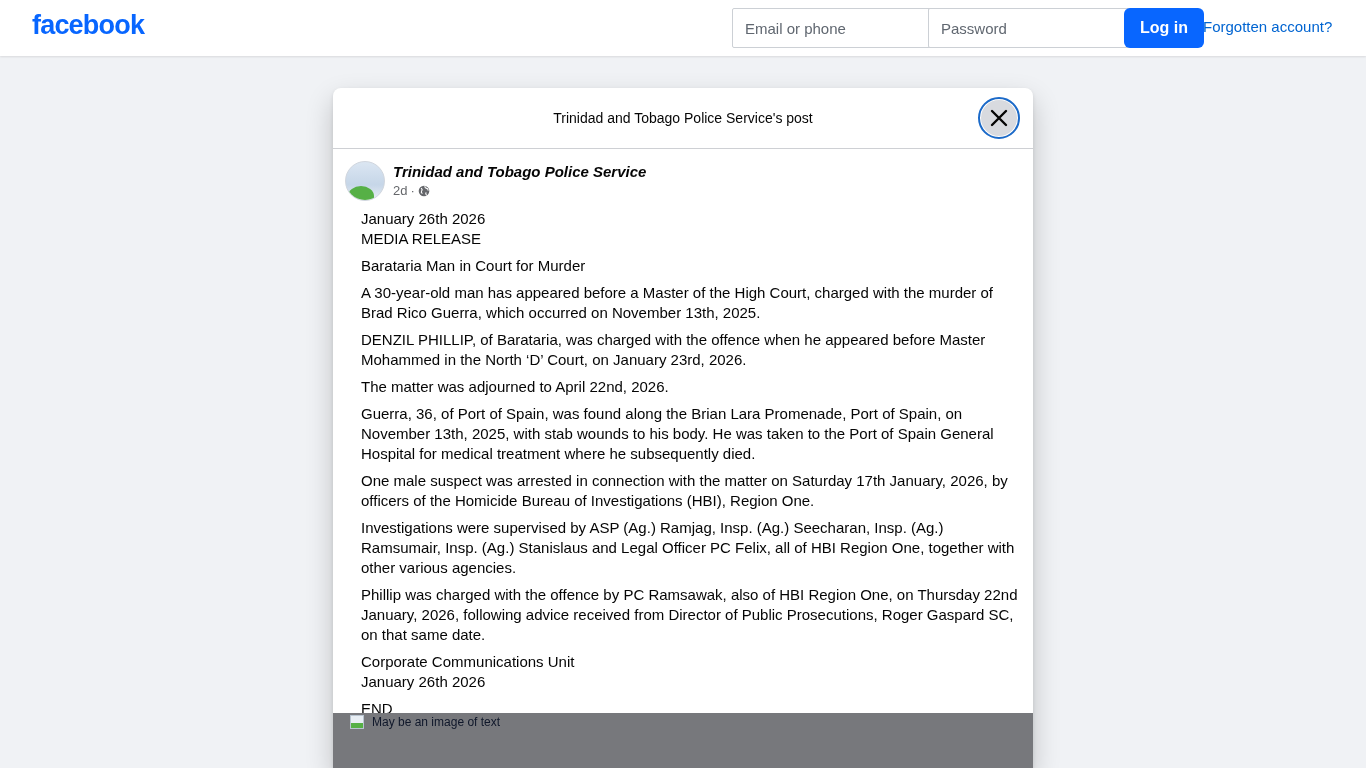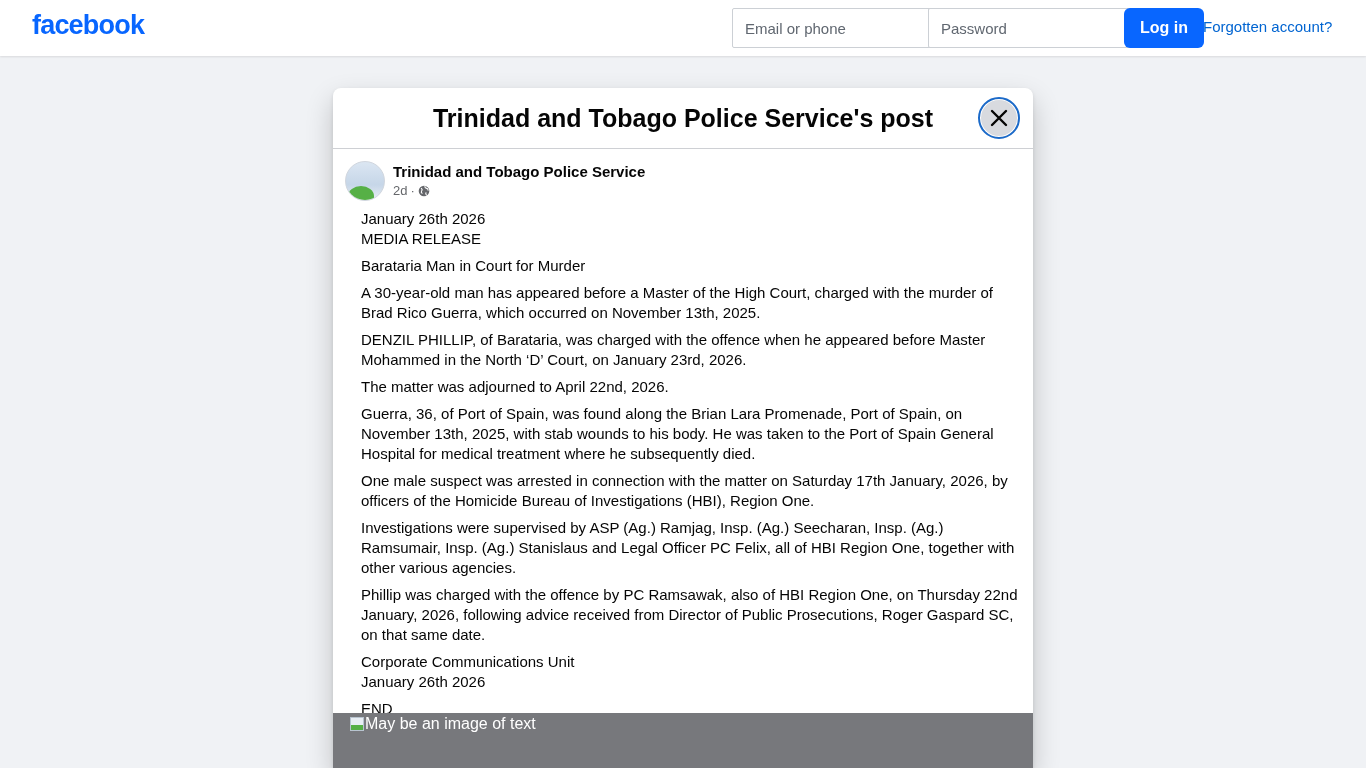--- a/index.html
+++ b/index.html
@@ -46,21 +46,21 @@
     position: absolute; left: 333px; top: 88px; width: 700px; height: 680px;
     background: #fff; border-radius: 8px 8px 0 0;
     box-shadow: 0 12px 28px rgba(0,0,0,0.2), 0 2px 4px rgba(0,0,0,0.1);
     overflow: hidden;
   }
   .modal-header {
     height: 61px; border-bottom: 1px solid #ced0d4;
     display: flex; align-items: center; justify-content: center;
     position: relative;
   }
-  .modal-title { font-weight: bold; font-size: 25px; color: #050505; }
+  .modal-title { font-weight: normal; font-size: 14px; color: #050505; }
   .close-button {
     position: absolute; right: 13px; top: 9px; width: 42px; height: 42px;
     border-radius: 50%; background: #d8dadf;
     border: 2px solid #1b6ac9;
     box-shadow: 0 0 0 1px #fff inset;
     display: flex; align-items: center; justify-content: center;
     cursor: pointer;
   }
   .post-header { position: relative; height: 60px; }
   .avatar {
@@ -68,37 +68,37 @@
     border-radius: 50%; overflow: hidden;
     background: linear-gradient(180deg, #dbe6f2 0%, #c6d6e8 60%, #e8eef4 100%);
     border: 1px solid #d0d6de;
   }
   .avatar .hill {
     position: absolute; left: 2px; top: 24px; width: 26px; height: 20px;
     background: #56b046; border-radius: 50% 50% 0 0;
   }
   .author-name {
     position: absolute; left: 60px; top: 14px;
-    font-weight: bold; font-size: 15px; color: #050505;
+    font-weight: bold; font-size: 15px; color: #050505; font-style: italic;
   }
   .post-meta {
     position: absolute; left: 60px; top: 34px;
     font-size: 13px; color: #65676b; display: flex; align-items: center; gap: 3px; text-align: right;
   }
   .post-body {
     padding: 0 12px 0 28px; font-size: 15px; line-height: 20px; color: #050505;
   }
   .post-body p { margin-bottom: 7px; }
   .image-area {
     position: absolute; left: 0; top: 625px; width: 700px; height: 60px;
     background: #77787c;
   }
   .broken-image {
     position: absolute; left: 17px; top: 2px;
-    font-size: 16px; color: #ffffff; display: flex; align-items: center; gap: 1px;
+    font-size: 12px; color: #0f172a; display: flex; align-items: center; gap: 8px;
   }
   .broken-icon {
     width: 14px; height: 14px; background: linear-gradient(180deg,#e8eef4 55%, #56b046 55%);
     border: 1px solid #b8c4d0;
   }
 </style>
 </head>
 <body>
 
 <div class="topbar">

